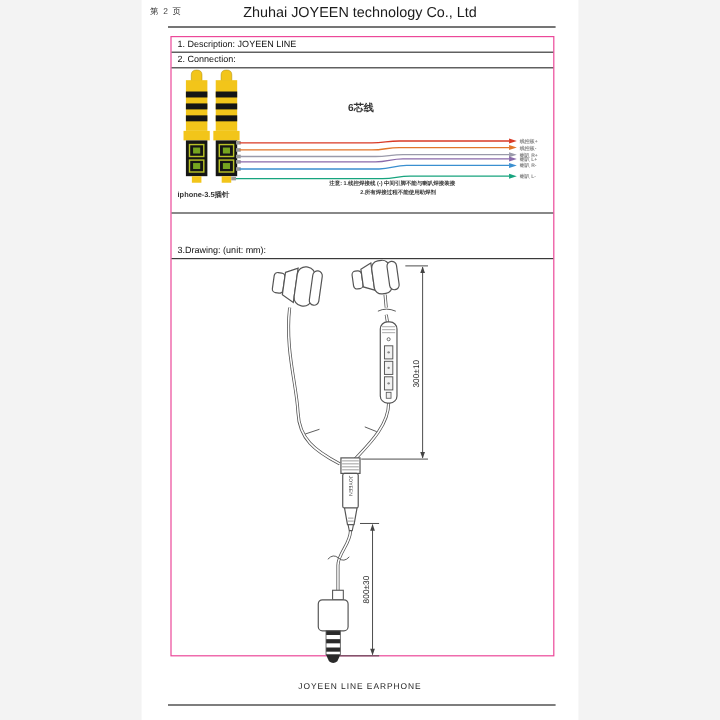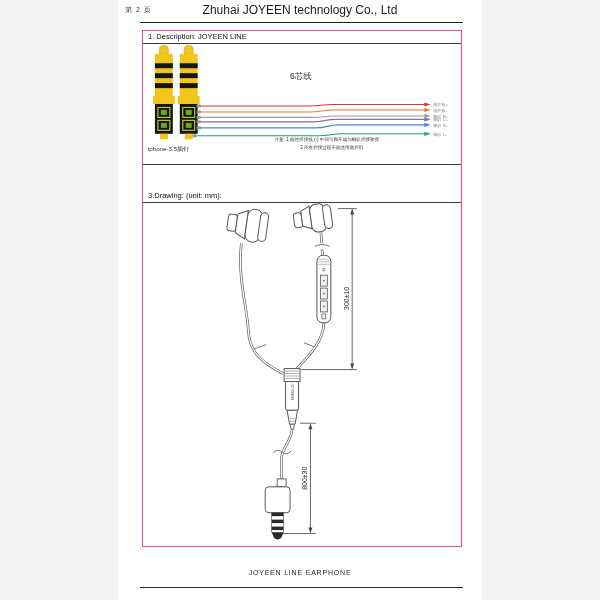--- a/index.html
+++ b/index.html
@@ -31,21 +31,21 @@
     position:absolute;left:24px;top:30px;width:320px;height:517px;
     border:1px solid #ec4899;box-sizing:border-box;
     display:flex;flex-direction:column;
   }
   .row{
     font-size:7.5px;color:#111;line-height:12px;
     padding:0 0 0 5px;height:13px;box-sizing:border-box;
     border-bottom:1px solid #3a3a3a;flex:0 0 auto;
   }
   .row.drawing-row{border-top:0;height:14px;line-height:13px;margin-top:24px;}
-  .conn-area{position:relative;height:120px;flex:0 0 auto;border-bottom:1px solid #3a3a3a;}
+  .conn-area{position:relative;height:120px;flex:0 0 auto;border-bottom:1px solid #3a3a3a;font-weight:bold;}
   .draw-area{position:relative;flex:1 1 auto;}
   .conn-area svg,.draw-area svg{position:absolute;left:0;top:0;}
   svg text{font-family:"Liberation Sans", sans-serif;}
   .footer-text{
     position:absolute;left:0;top:569px;width:100%;
     text-align:center;font-size:7px;letter-spacing:0.8px;color:#222;
   }
   .footer-rule{
     position:absolute;left:22px;top:587px;width:323px;height:0;
     border-top:1px solid #2a2a2a;
@@ -56,20 +56,21 @@
 
 <div class="canvas">
   <div class="page">
 
     <div class="hdr-page-num">第 2 页</div>
     <div class="hdr-title">Zhuhai JOYEEN technology Co., Ltd</div>
     <div class="hdr-rule"></div>
 
     <div class="main-box">
       <div class="row">1. Description: JOYEEN LINE</div>
+      <div class="row">2. Connection:</div>
 
       <div class="conn-area">
         <svg width="318" height="120" viewBox="0 0 320 120">
           <defs>
             <g id="jack">
               <path d="M6.5,10 V5 Q6.5,1 11,1 Q15.5,1 15.5,5 V10 Z" stroke="#a8860a" stroke-width="0.4" fill="#f2c51a"></path>
               <rect x="2" y="9.5" width="18" height="42.5" fill="#f2c51a"></rect>
               <rect x="2" y="19" width="18" height="5" fill="#151515"></rect>
               <rect x="2" y="29" width="18" height="5" fill="#151515"></rect>
               <rect x="2" y="39" width="18" height="5" fill="#151515"></rect>

